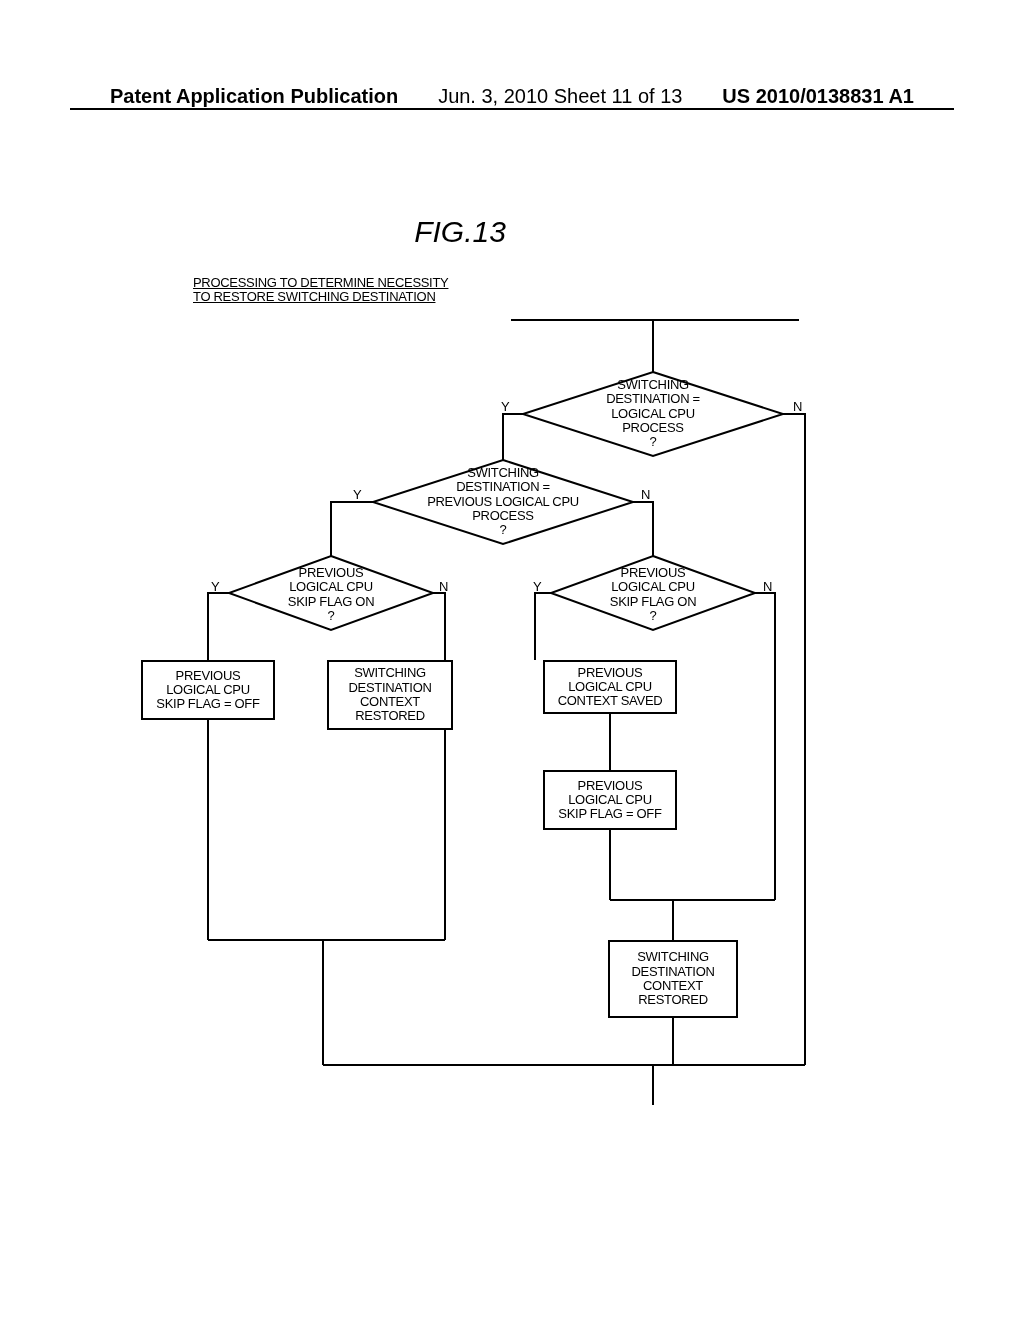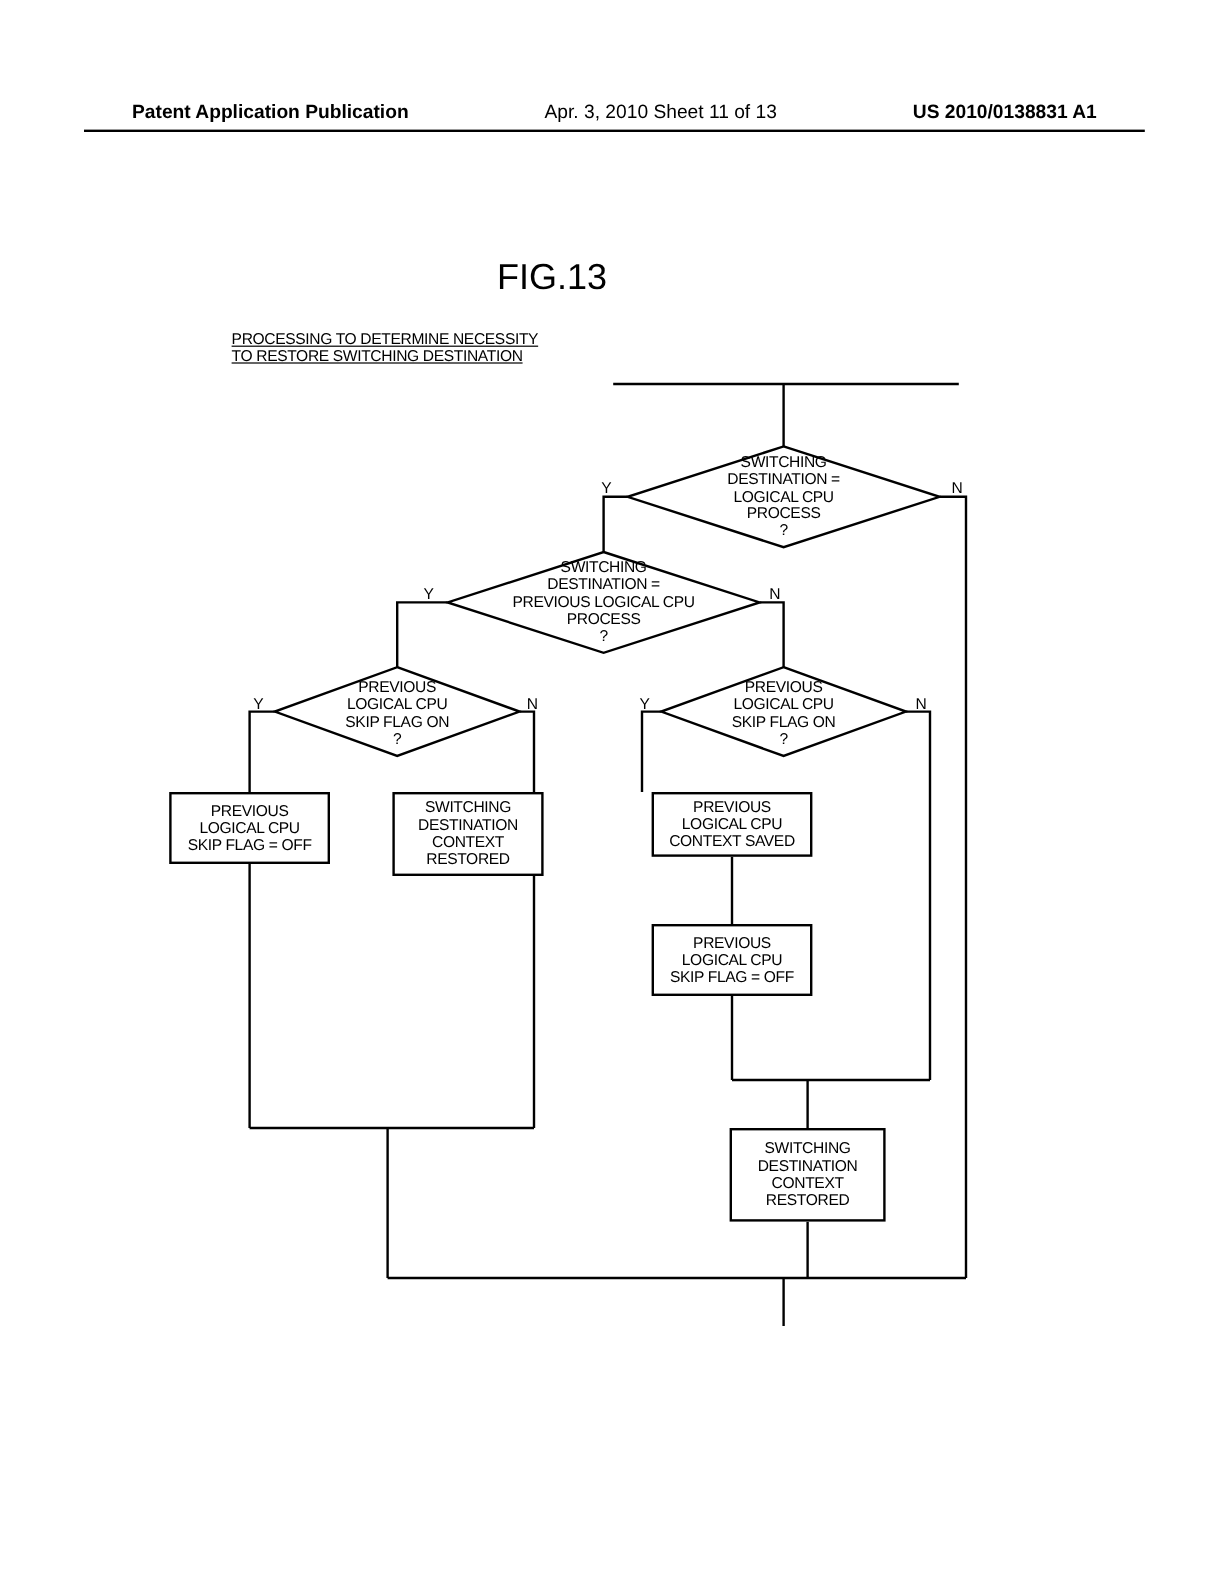--- a/index.html
+++ b/index.html
@@ -9,21 +9,21 @@
     width: 1024px;
     height: 1320px;
     position: relative;
     color: #000;
   }
   .header {
     position: absolute;
     top: 85px;
     left: 0;
     width: 1024px;
-    font-size: 16px;
+    font-size: 20px;
     display: flex;
     justify-content: space-between;
     padding: 0 110px 0 110px;
   }
   .header .left { font-weight: bold; }
   .header .right { font-weight: bold; }
   .header-rule {
     position: absolute;
     top: 108px;
     left: 70px;
@@ -32,20 +32,21 @@
     background: #000;
   }
   .fig-label {
     position: absolute;
     top: 215px;
     left: 0;
     width: 920px;
     text-align: center;
     font-size: 30px;
     font-weight: normal;
+    font-style: italic;
   }
   .canvas {
     position: absolute;
     top: 0;
     left: 13px;
     width: 1024px;
     height: 1320px;
   }
   .text {
     position: absolute;
@@ -67,21 +68,21 @@
     line-height: 1.1;
     letter-spacing: -0.3px;
   }
   svg { position: absolute; top: 0; left: 0; }
 </style>
 </head>
 <body>
 
 <div class="header">
   <span class="left">Patent Application Publication</span>
-  <span class="center">Apr. 3, 2010  Sheet 11 of 13</span>
+  <span class="center">Jun. 3, 2010  Sheet 11 of 13</span>
   <span class="right">US 2010/0138831 A1</span>
 </div>
 <div class="header-rule"></div>
 
 <div class="fig-label">FIG.13</div>
 
 <div class="canvas">
 
 <svg width="1024" height="1320">
   <g stroke="#000" stroke-width="2" fill="none">

